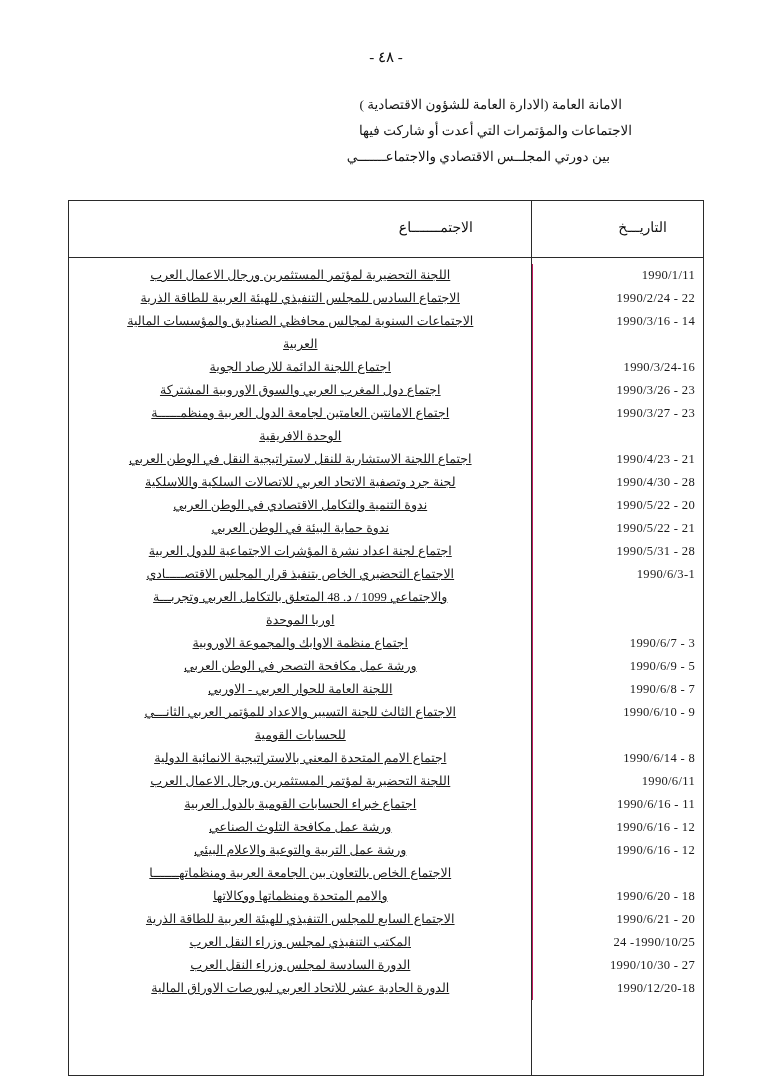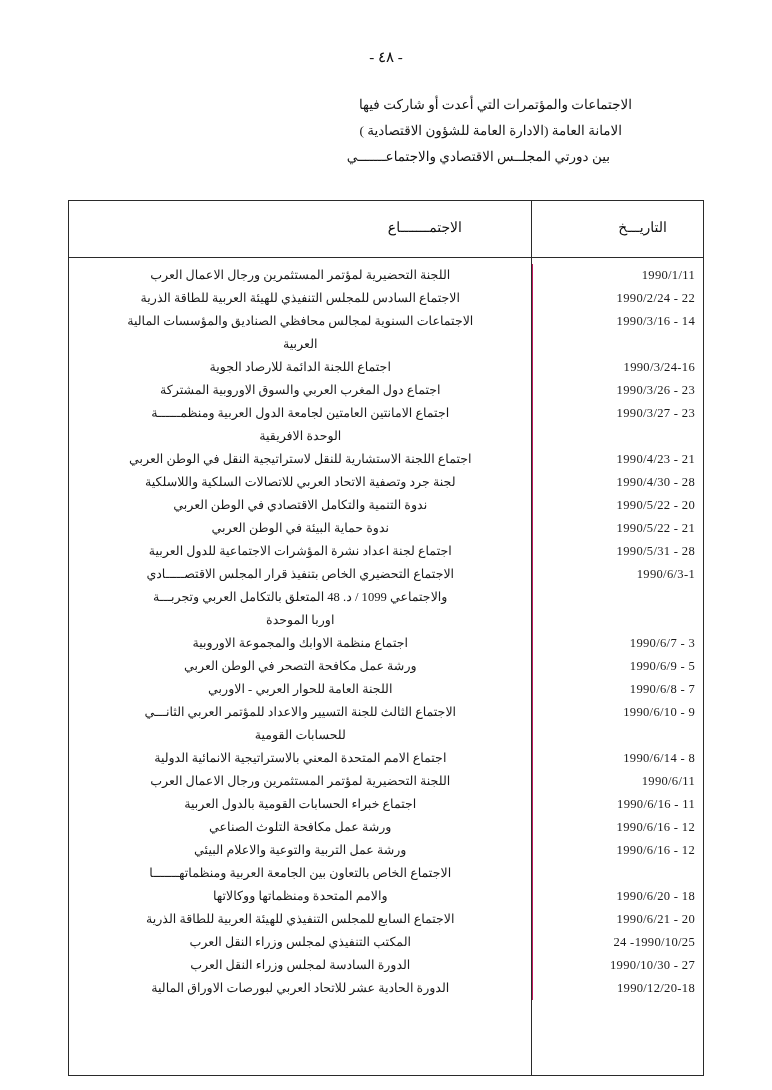--- a/index.html
+++ b/index.html
@@ -63,20 +63,21 @@
     font-family: "Liberation Serif", "DejaVu Serif", serif;
     letter-spacing: 0.3px;
   }
   .row-line .event {
     width: 464px;
     box-sizing: border-box;
     text-align: center;
     padding: 0 10px;
     white-space: nowrap;
     overflow: hidden;
+    text-decoration: underline;
   }
   .row-line .event.cont {
   }
   .body-box {
     position: absolute;
     top: 258px;
     right: 68px;
     width: 636px;
     height: 818px;
     border: 1px solid #2a2a2a;
@@ -111,37 +112,37 @@
   }
   .head-label {
     position: absolute;
     top: 18px;
     font-size: 14px;
     letter-spacing: 1.5px;
     color: #111;
     white-space: nowrap;
   }
   .head-label.date { right: 36px; font-family: Liberation Serif, serif; }
-  .head-label.event { right: 241px; }
+  .head-label.event { right: 230px; }
 
   .rows {
     position: relative;
     padding-top: 6px;
   }
 </style>
 </head>
 <body>
 
 <div class="page">
 
   <div class="page-number">- ٤٨ -</div>
 
   <div class="header-block">
+    <div class="line indent1">الامانة العامة (الادارة العامة للشؤون الاقتصادية )</div>
     <div class="line">الاجتماعات والمؤتمرات التي أعدت أو شاركت فيها</div>
-    <div class="line indent1">الامانة العامة (الادارة العامة للشؤون الاقتصادية )</div>
     <div class="line indent2">بين دورتي المجلــس الاقتصادي والاجتماعـــــــي</div>
   </div>
 
   <div class="head-box">
     <div class="head-divider"></div>
     <div class="head-label date">التاريـــخ</div>
     <div class="head-label event">الاجتمـــــــاع</div>
   </div>
 
   <div class="body-box">

